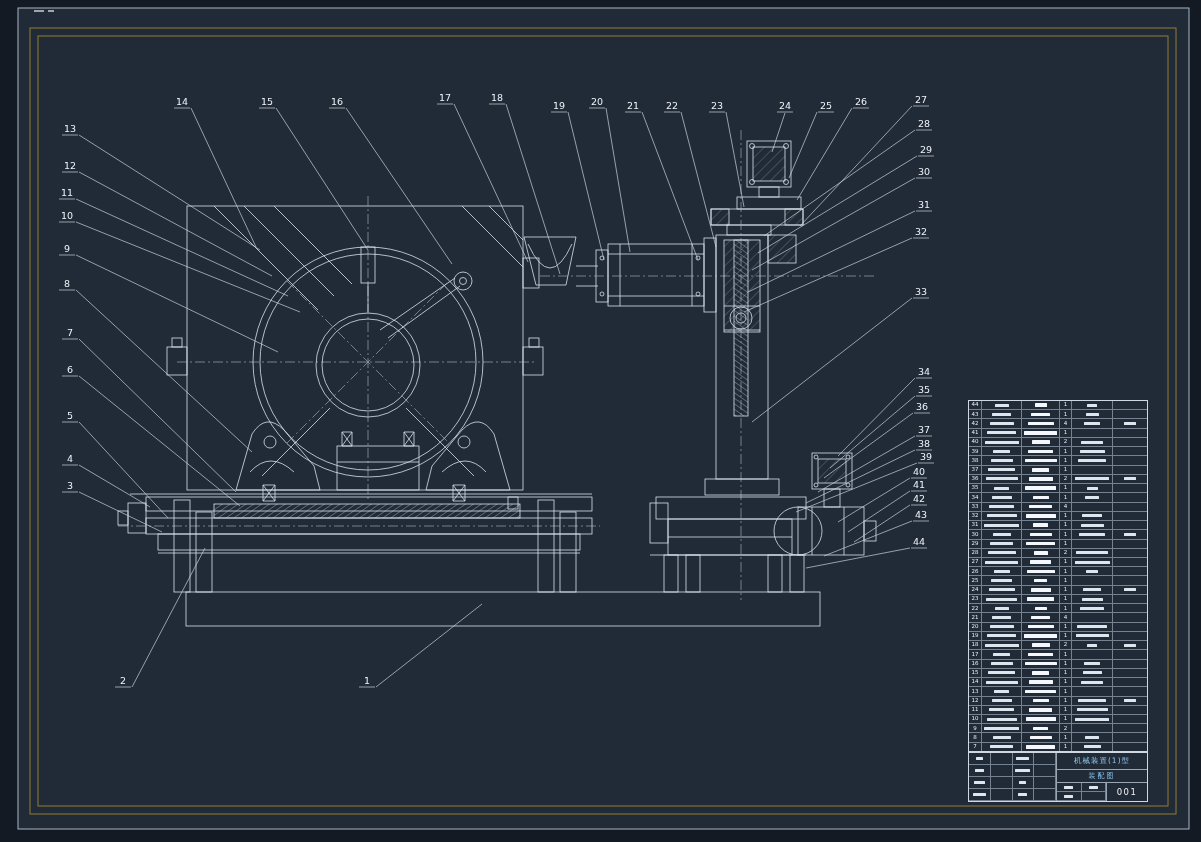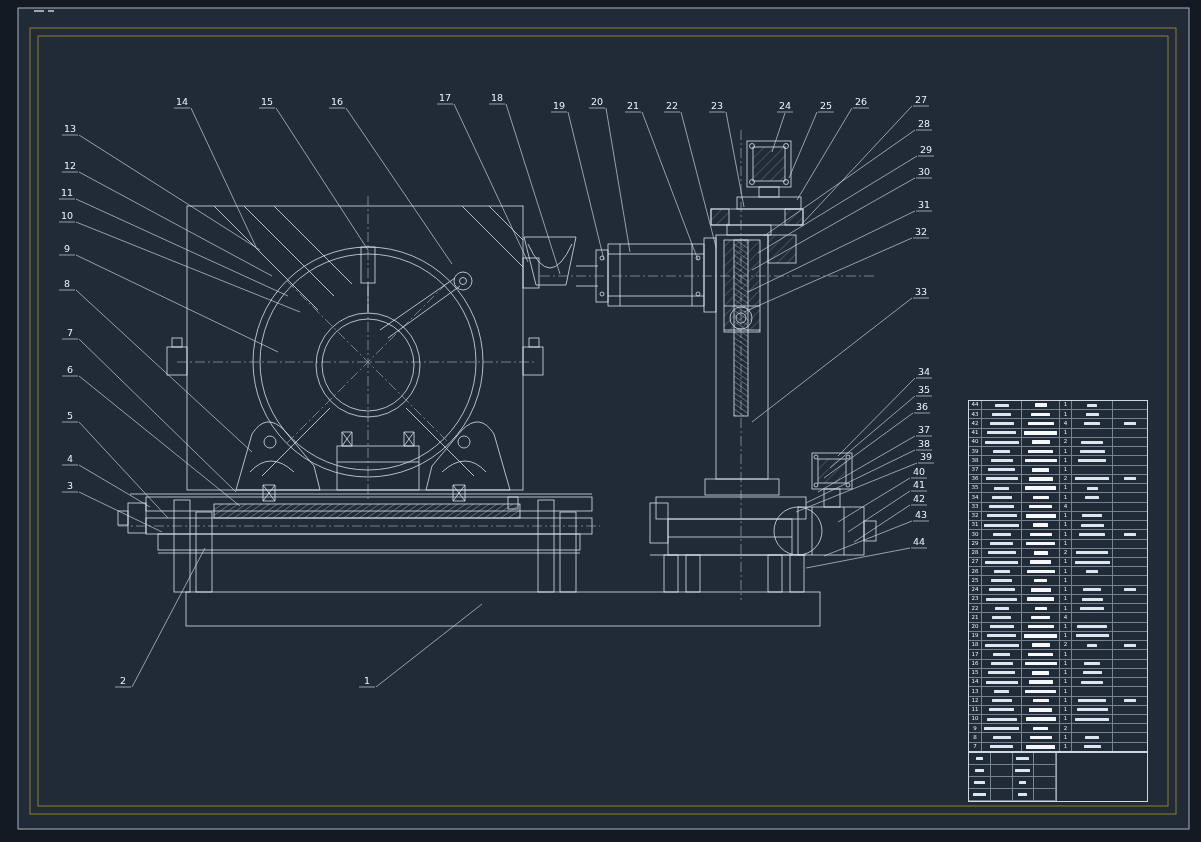--- a/index.html
+++ b/index.html
@@ -879,14 +879,33 @@
         <div class="cell"></div>
         <div class="cell">
           <div class="tbar" style="width: 13px;"></div>
         </div>
         <div class="cell"></div>
         <div class="cell">
           <div class="tbar" style="width: 9px;"></div>
         </div>
         <div class="cell"></div>
       </div>
+    <div class="tb-right">
+      <div class="tb-title1">机械装置(1)型</div>
+      <div class="tb-title2">装配图</div>
+      <div class="tb-bottom">
+        <div class="tb-scale">
+            <div class="cell">
+              <div class="tbar" style="width: 9px;"></div>
+            </div>
+            <div class="cell">
+              <div class="tbar" style="width: 9px;"></div>
+            </div>
+            <div class="cell">
+              <div class="tbar" style="width: 9px;"></div>
+            </div>
+            <div class="cell"></div>
+          </div>
+        <div class="tb-number">001</div>
+      </div>
+    </div>
   </div>
 </div>
 
 </body></html>

